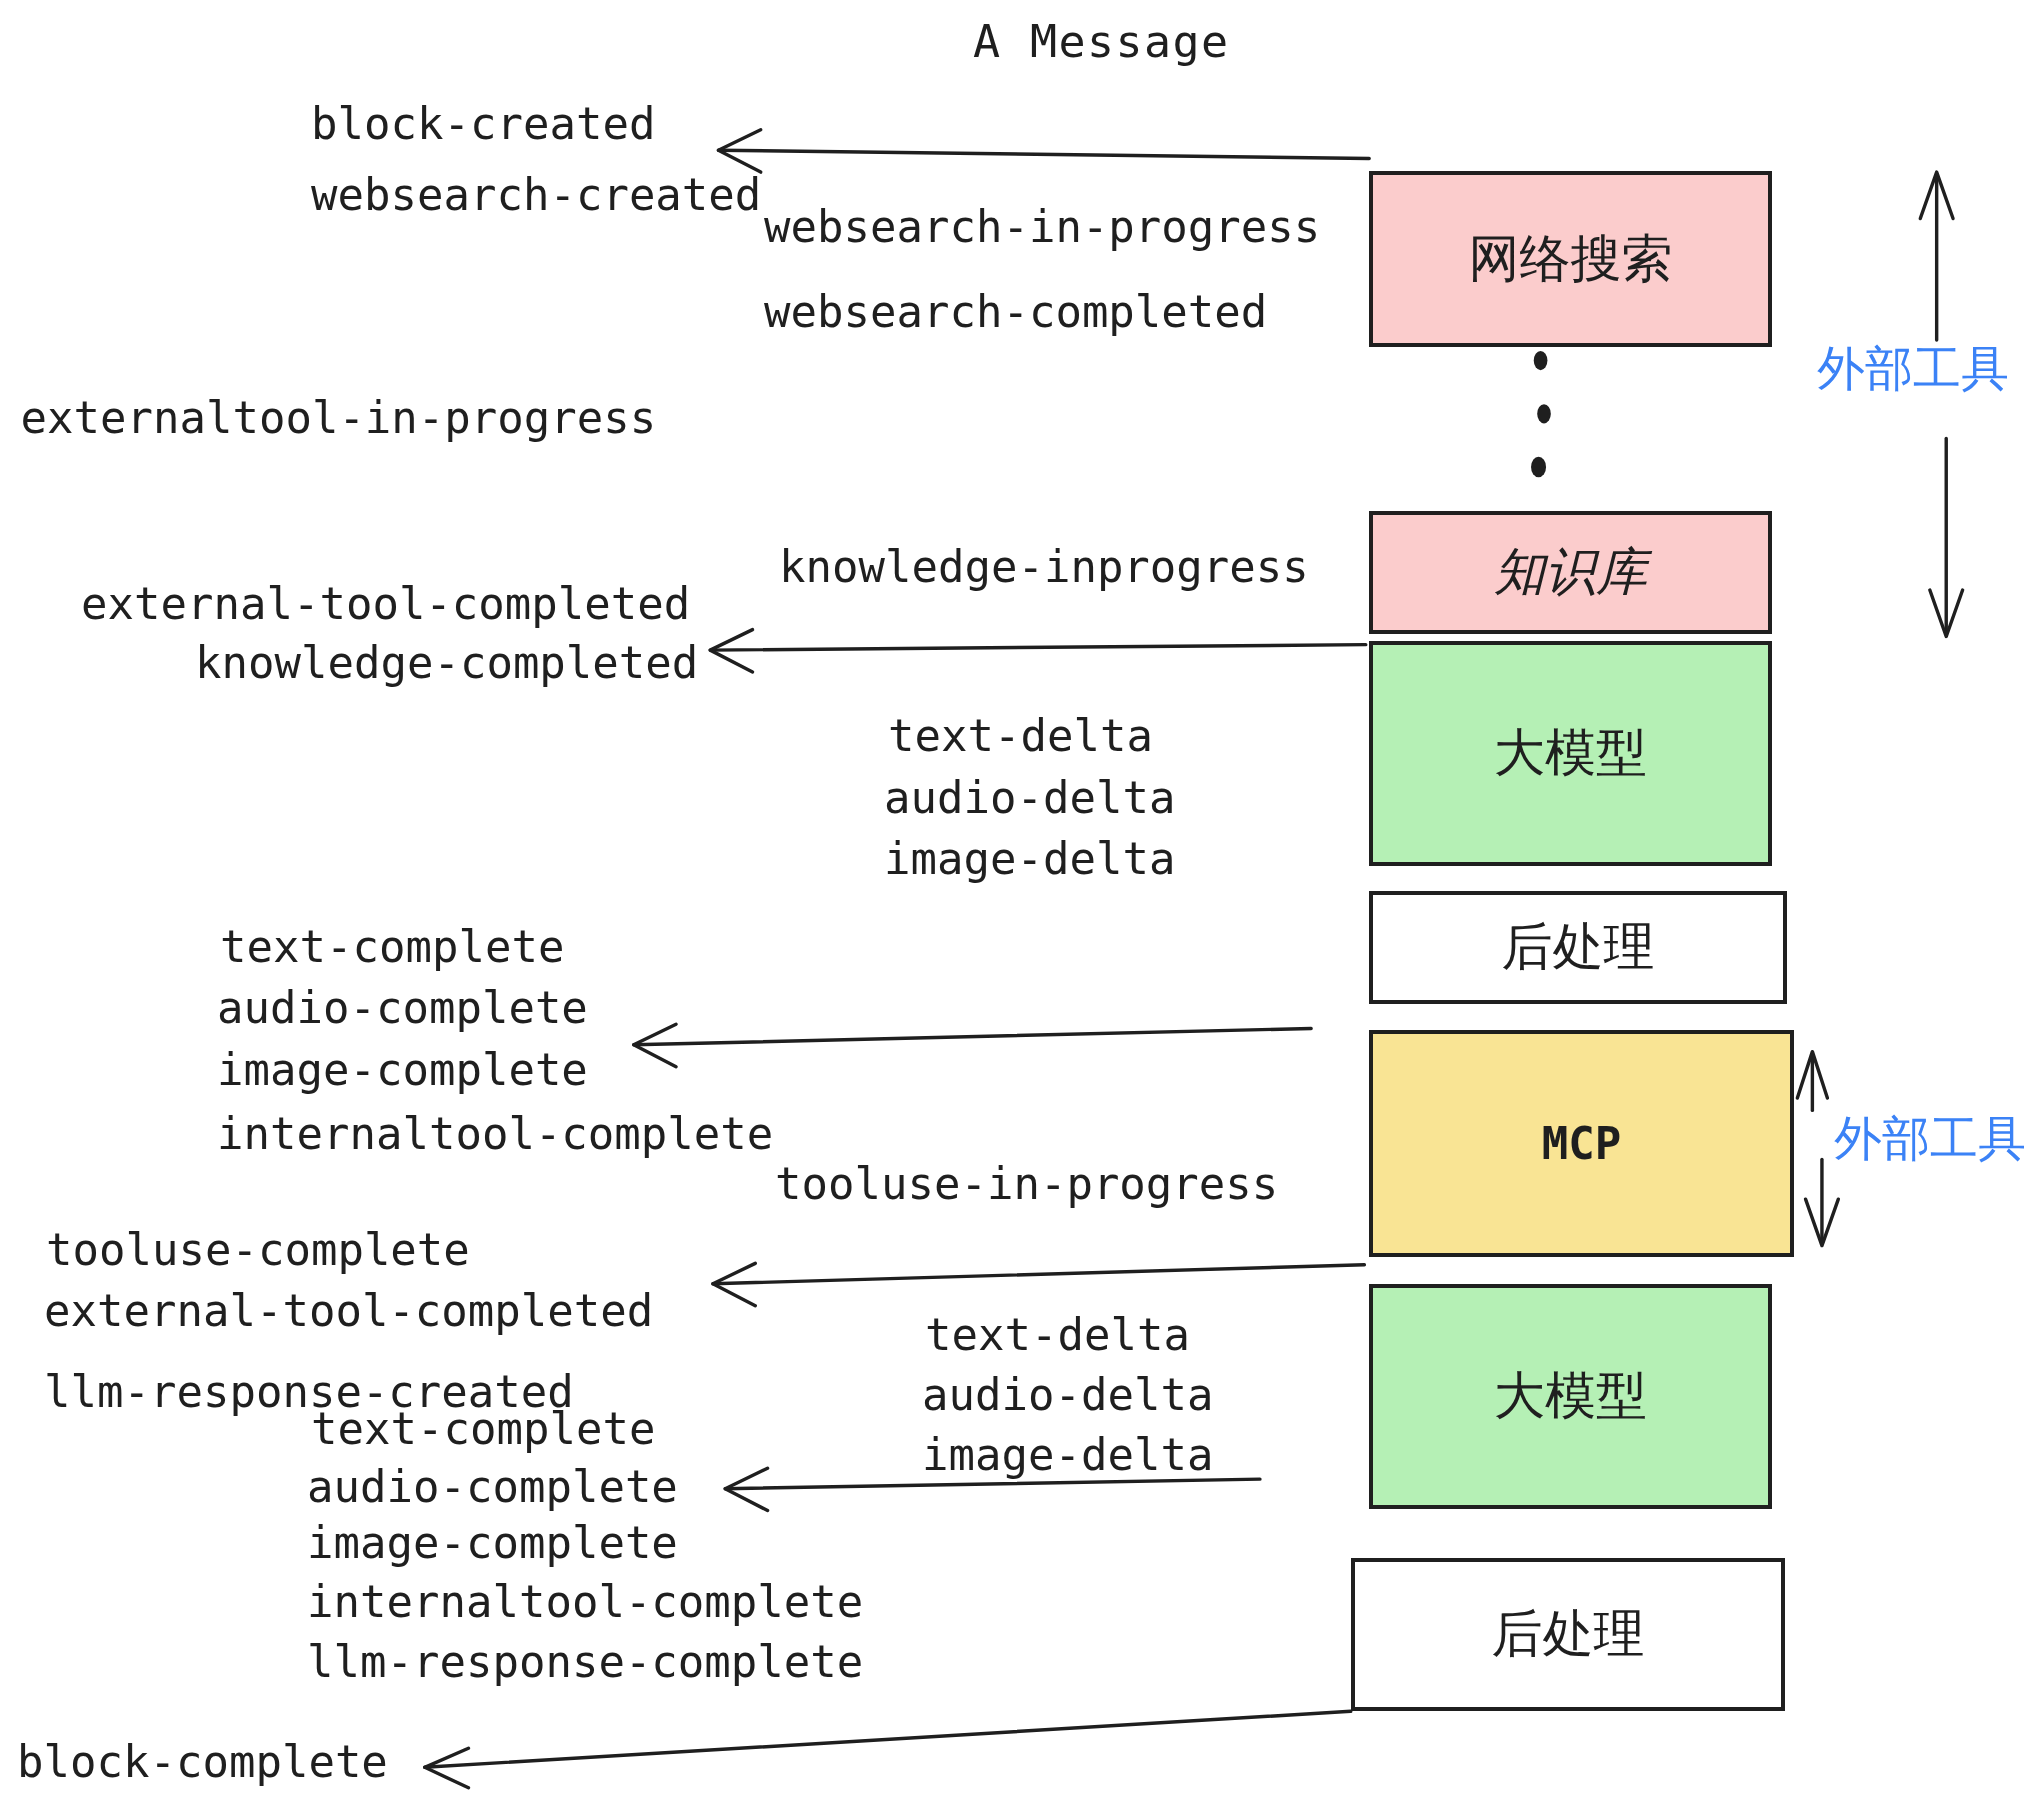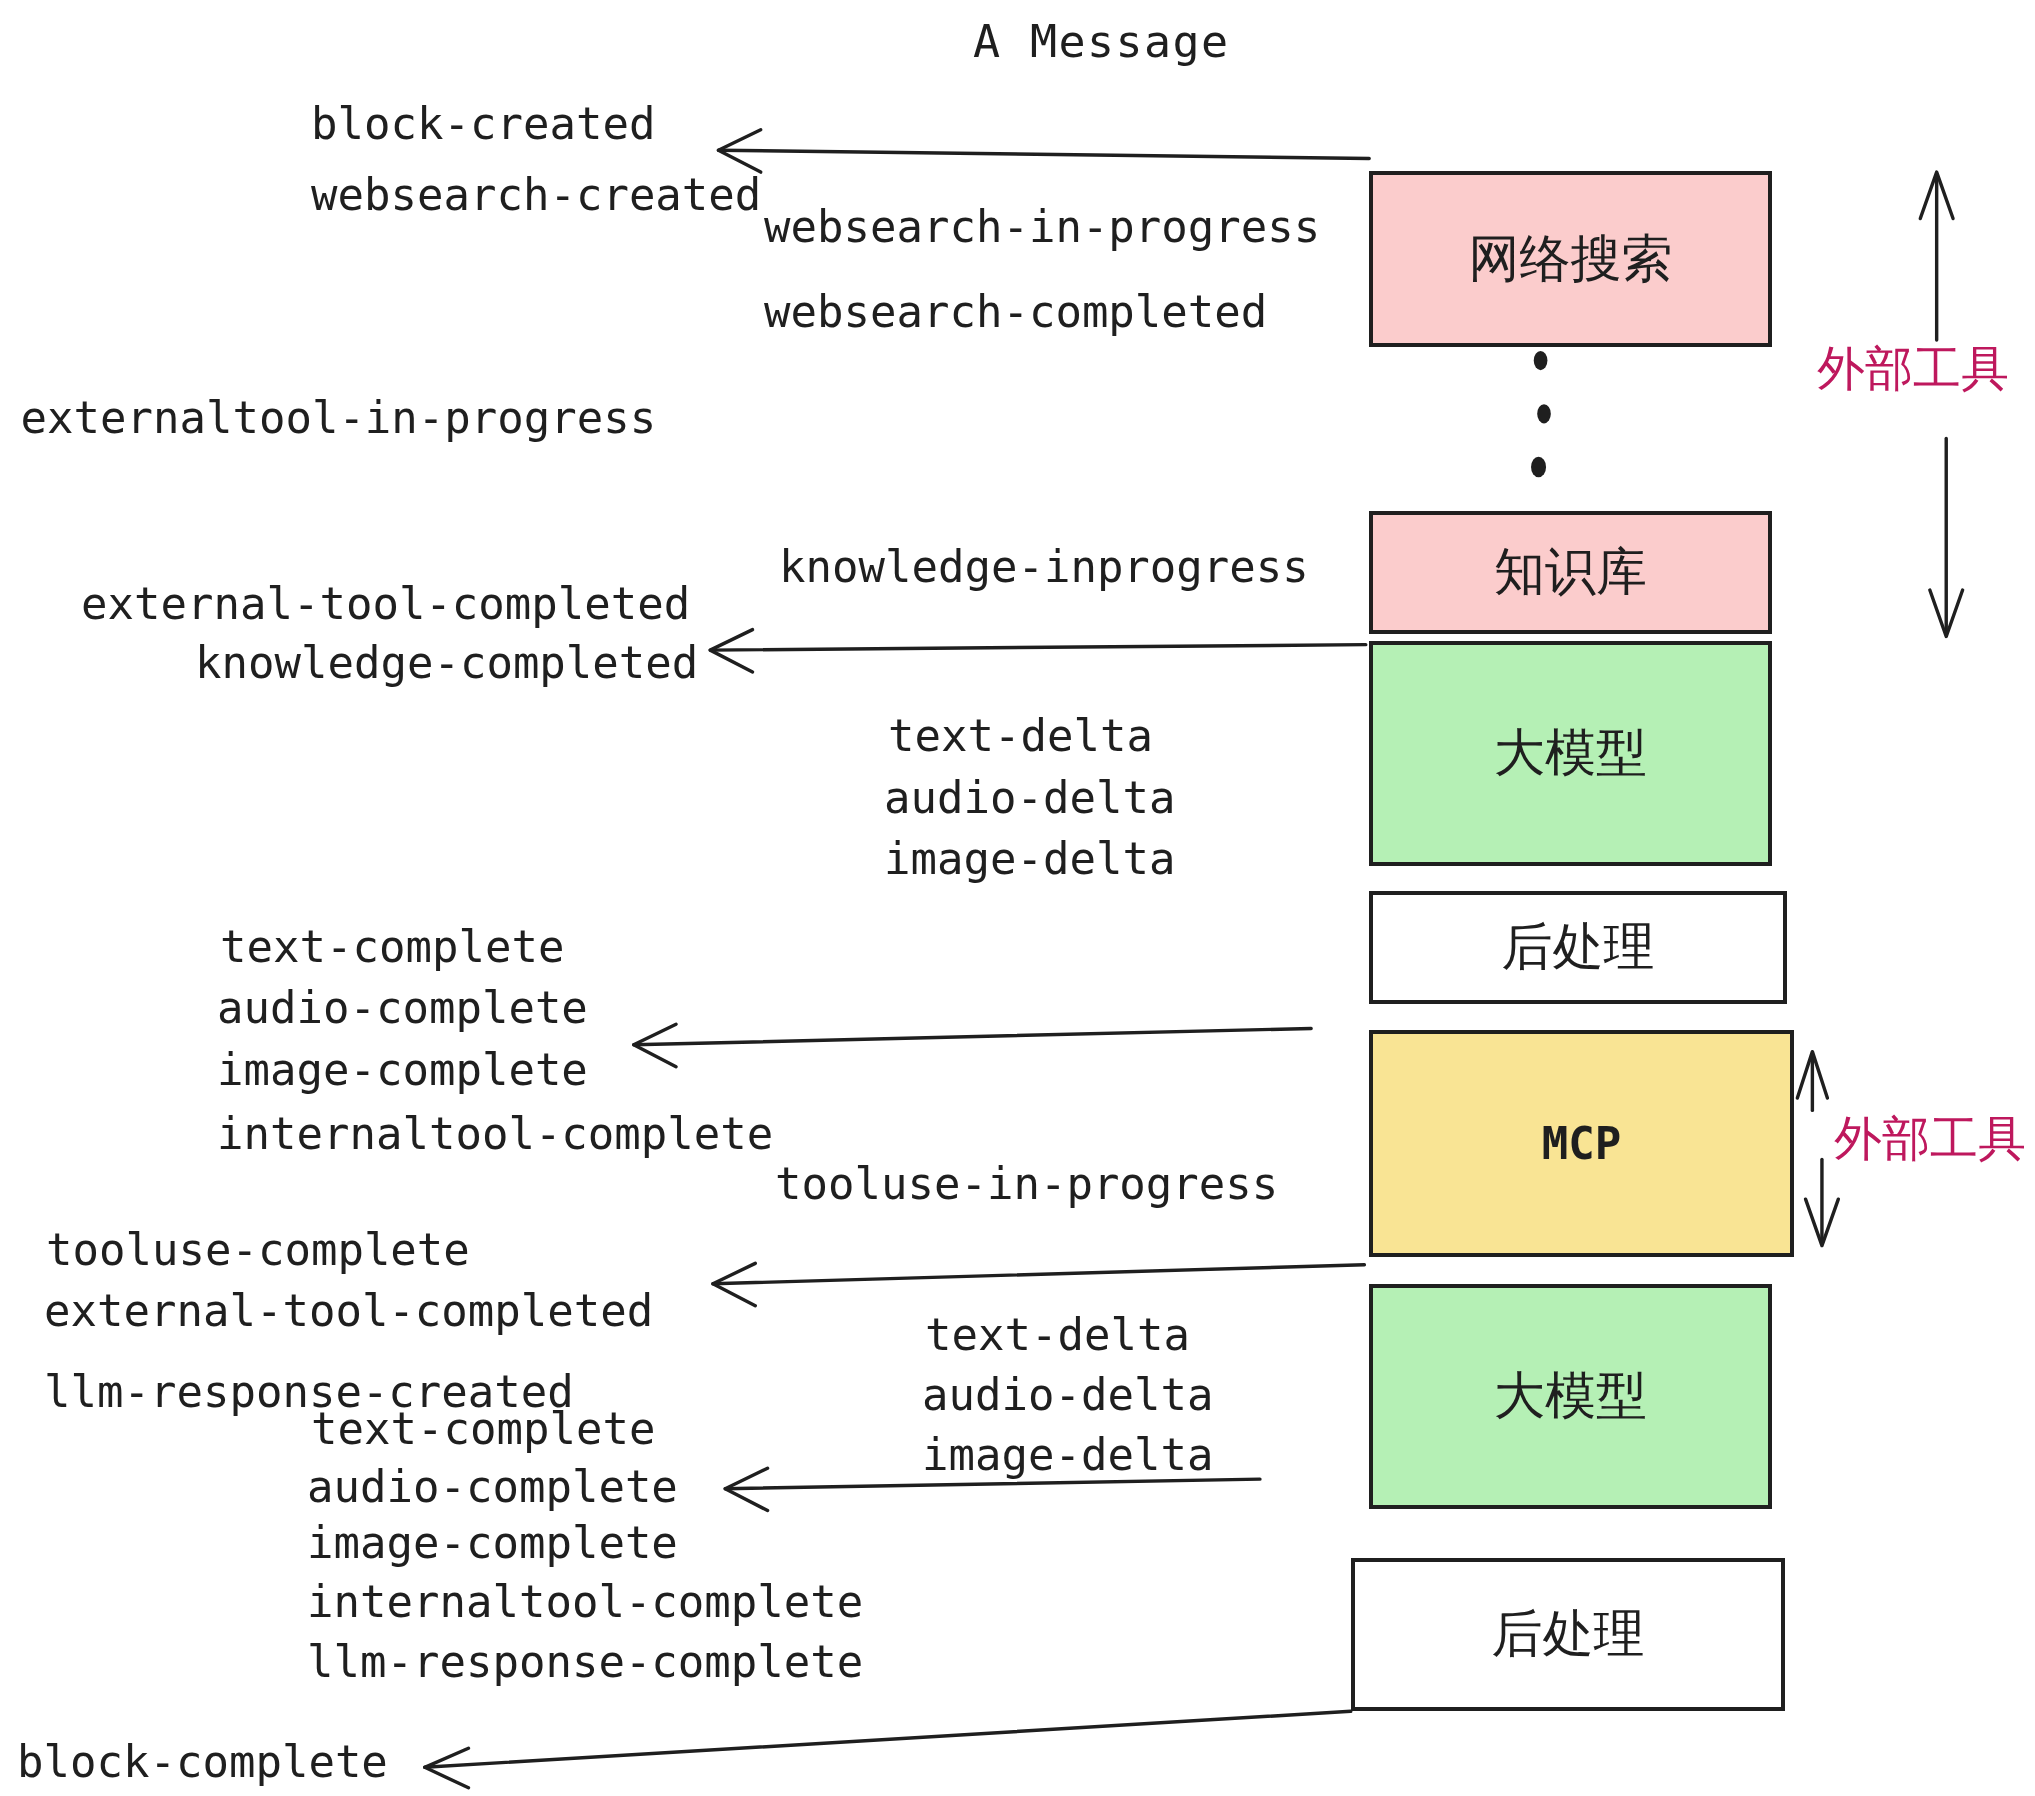--- a/index.html
+++ b/index.html
@@ -16,30 +16,30 @@
   .title { font-size:45px; letter-spacing:1.4px; }
   .box {
     position:absolute; box-sizing:border-box;
     border:4.1px solid #1f1f1f;
     display:flex; align-items:center; justify-content:center;
     font-family:"Liberation Sans", sans-serif;
     font-size:51px; color:#1f1f1f;
   }
   .box.mono { font-family:"DejaVu Sans Mono", monospace; font-size:44px; }
   .b1 { left:1369px; top:171px;  width:403px; height:176px; background:#fbcccc; }
-  .b2 { left:1369px; top:511px;  width:403px; height:123px; background:#fbcccc; }
+  .b2 { left:1369px; top:511px;  width:403px; height:123px; background:#fbcccc;font-style:italic; }
   .b3 { left:1369px; top:641px;  width:403px; height:225px; background:#b5f0b5; }
   .b4 { left:1369px; top:891px; width:418px; height:113px; background:#ffffff; }
   .b5 { left:1369px; top:1030px; width:425px; height:227px; background:#f9e494;font-weight:bold; }
   .b6 { left:1369px; top:1284px; width:403px; height:225px; background:#b5f0b5; }
   .b7 { left:1351px; top:1558px; width:434px; height:153px; background:#ffffff; }
   .ann {
     position:absolute; white-space:nowrap;
     font-family:"Liberation Sans", sans-serif;
-    font-size:48px; color:#be185d; line-height:1;
+    font-size:48px; color:#3b82f6; line-height:1;
   }
 </style>
 </head>
 <body>
 
 <div id="canvas">
 
   <svg class="overlay" viewBox="0 0 2980 2630">
     <g stroke="#1f1f1f" stroke-width="5" fill="none" stroke-linecap="round" stroke-linejoin="round">
 

